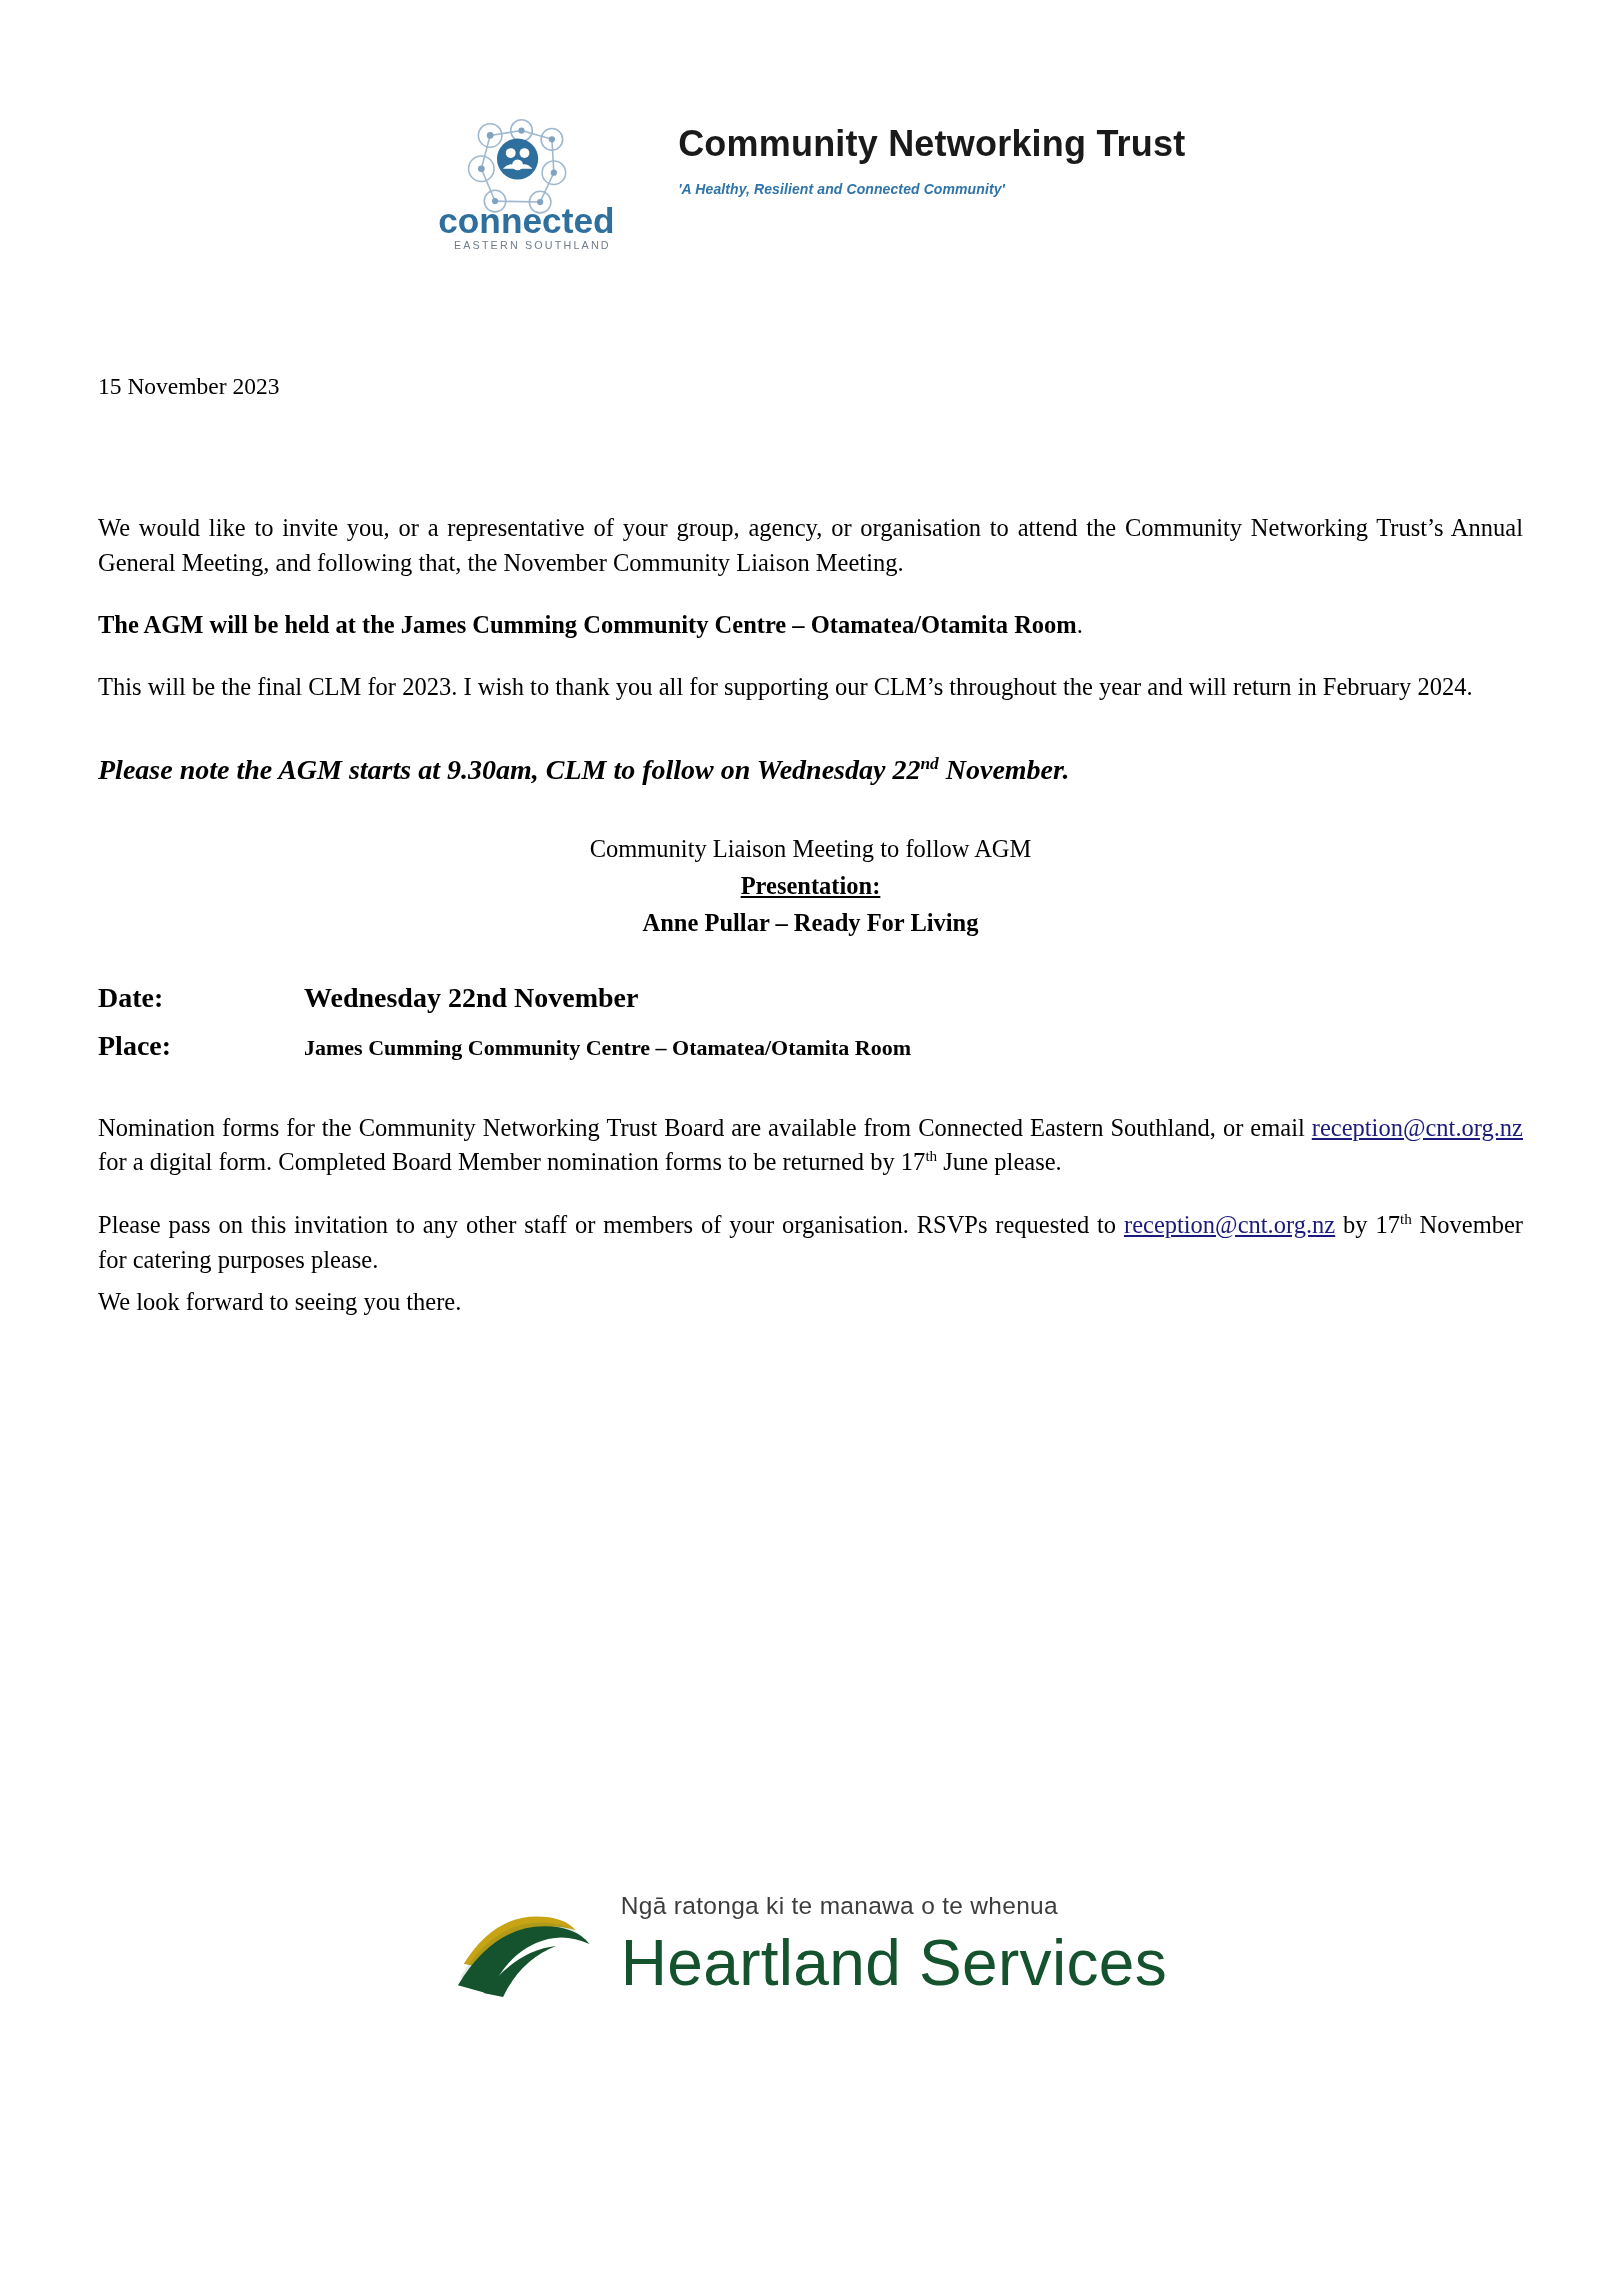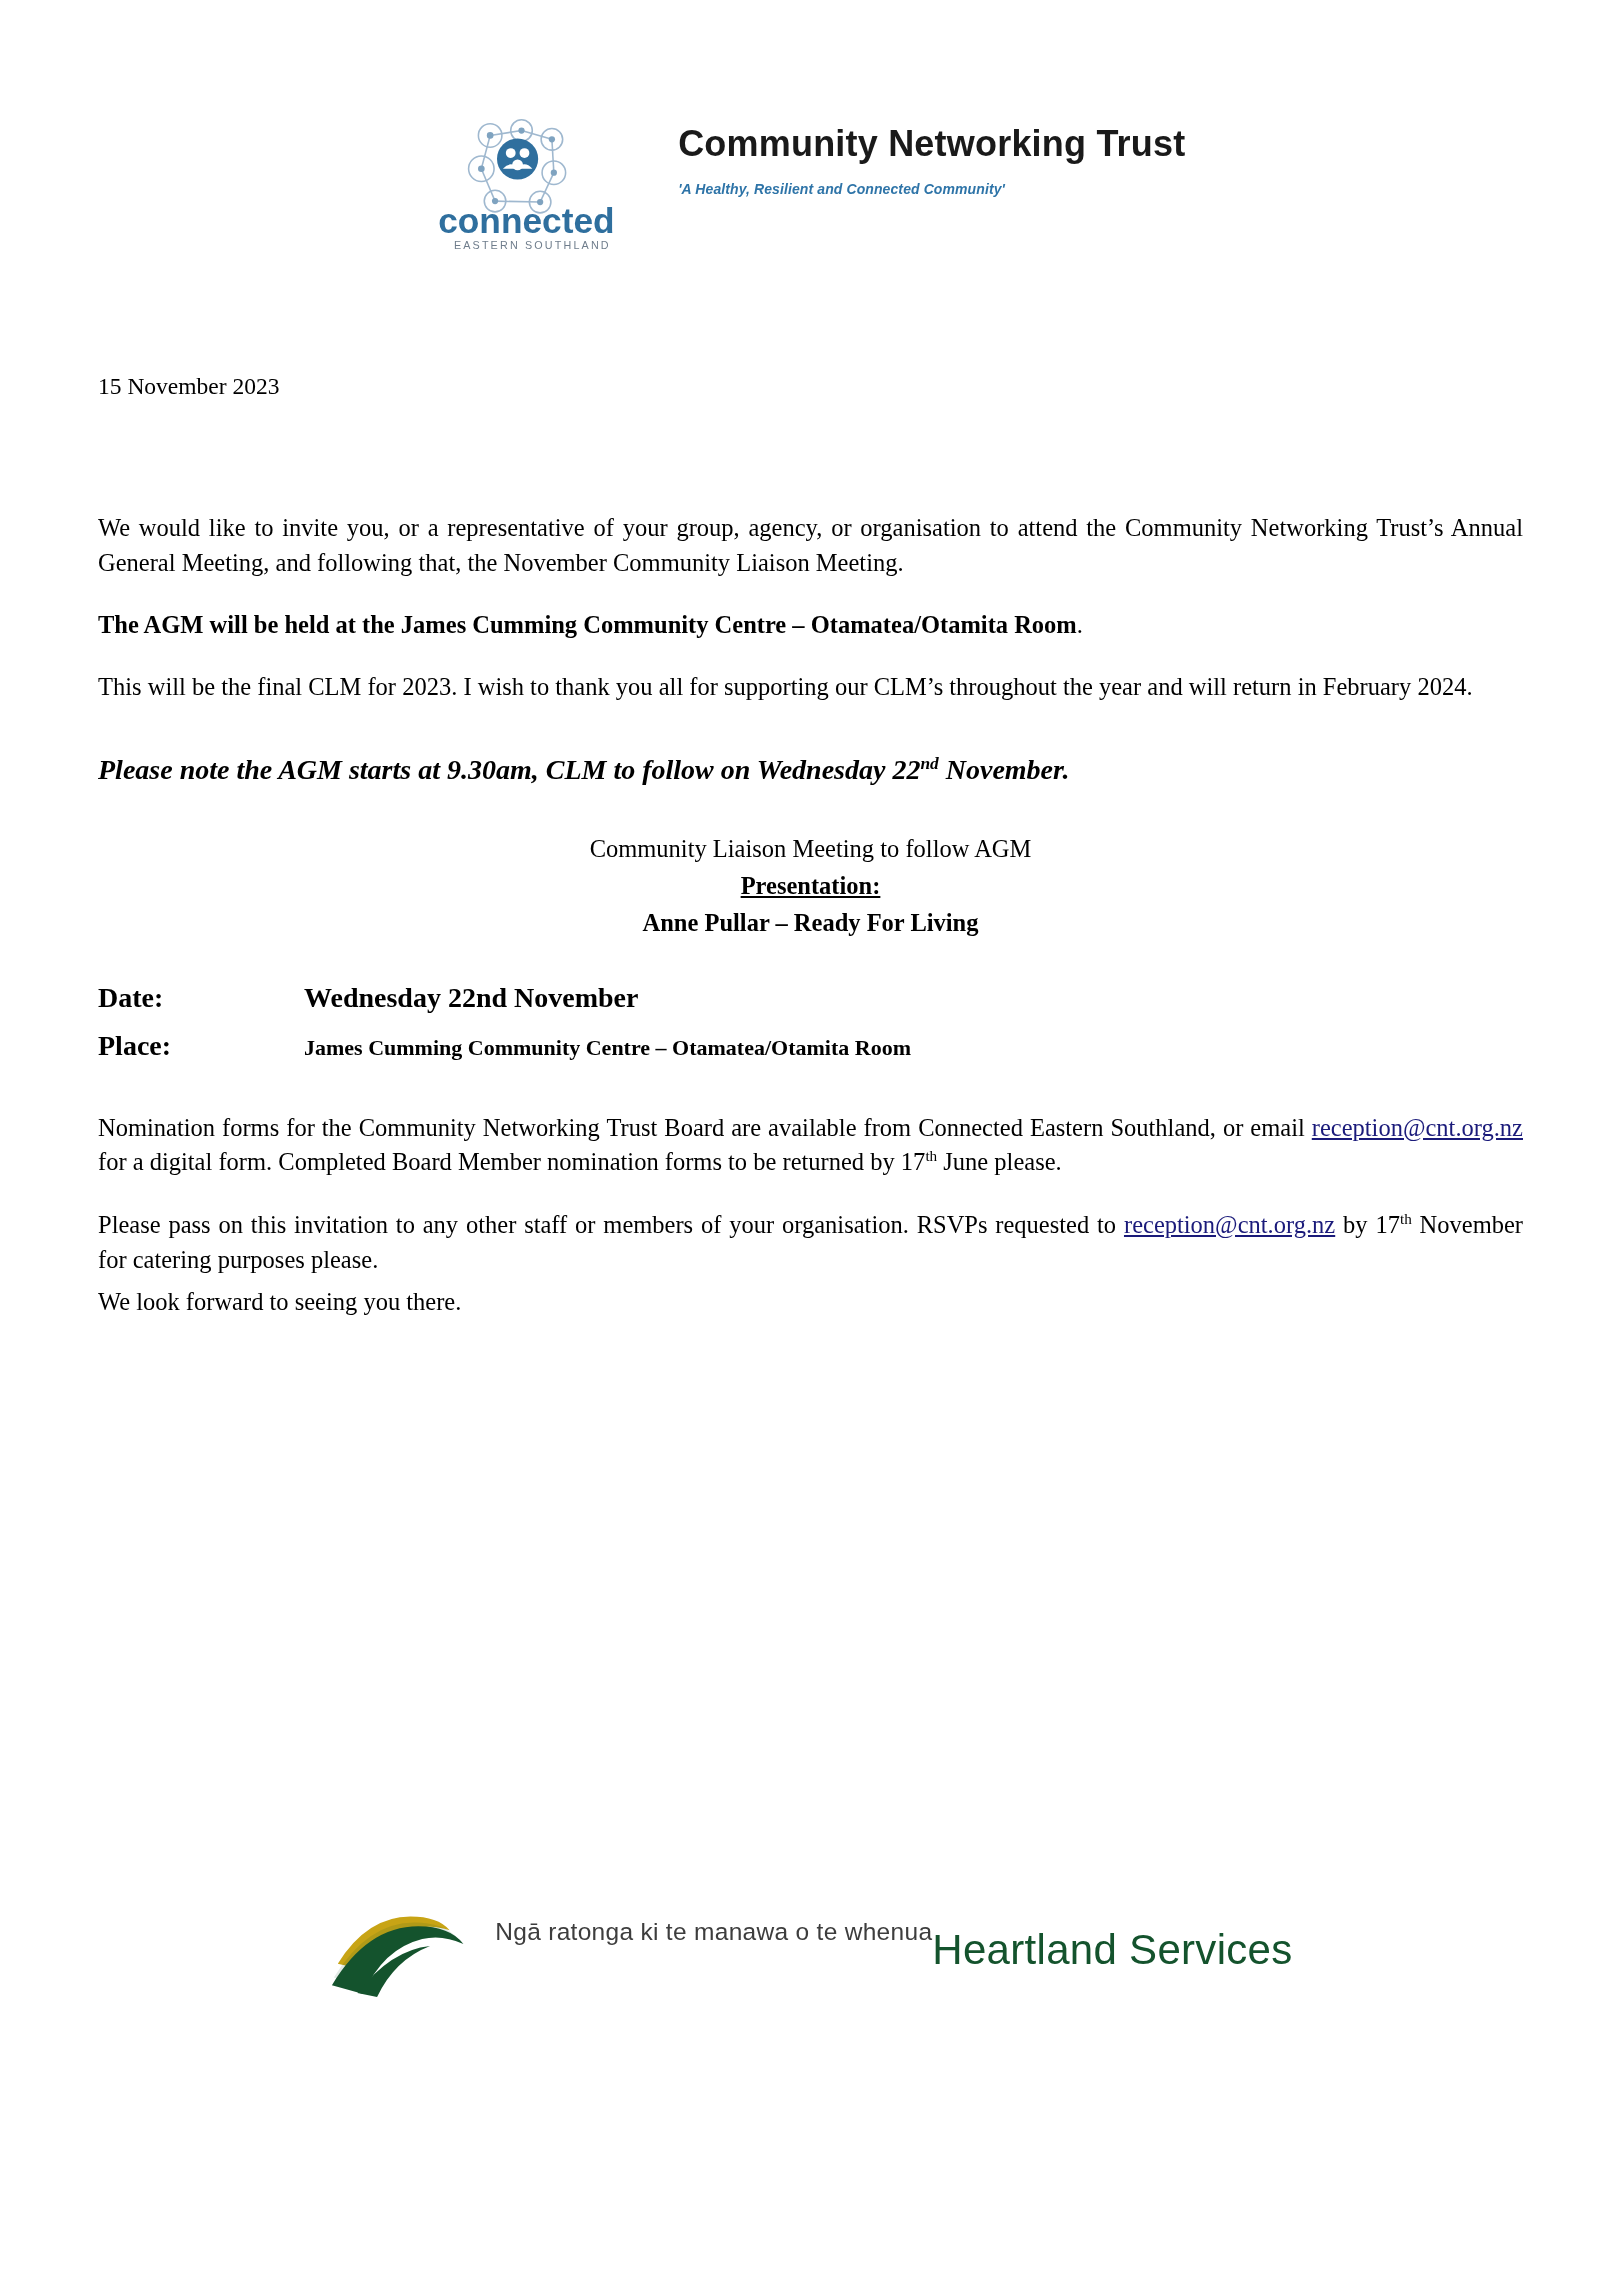--- a/index.html
+++ b/index.html
@@ -124,32 +124,32 @@
     left: 0;
     right: 0;
     bottom: 294px;
     display: flex;
     justify-content: center;
     align-items: center;
     gap: 9.8px;
   }
   .hs-text-block {
     display: flex;
-    flex-direction: row;
+    flex-direction: column;
     justify-content: center;
   }
   .hs-top {
     font-family: "Liberation Sans", sans-serif;
     font-size: 24.5px;
     color: #3d3d3d;
     letter-spacing: 0.3px;
   }
   .hs-main {
     font-family: "Liberation Sans", sans-serif;
-    font-size: 42px;
+    font-size: 64px;
     color: #14532d;
     letter-spacing: 0.3px;
     line-height: 1.05;
     margin-top: 10px;
   }
 </style>
 </head>
 <body>
 
 <div class="page">

